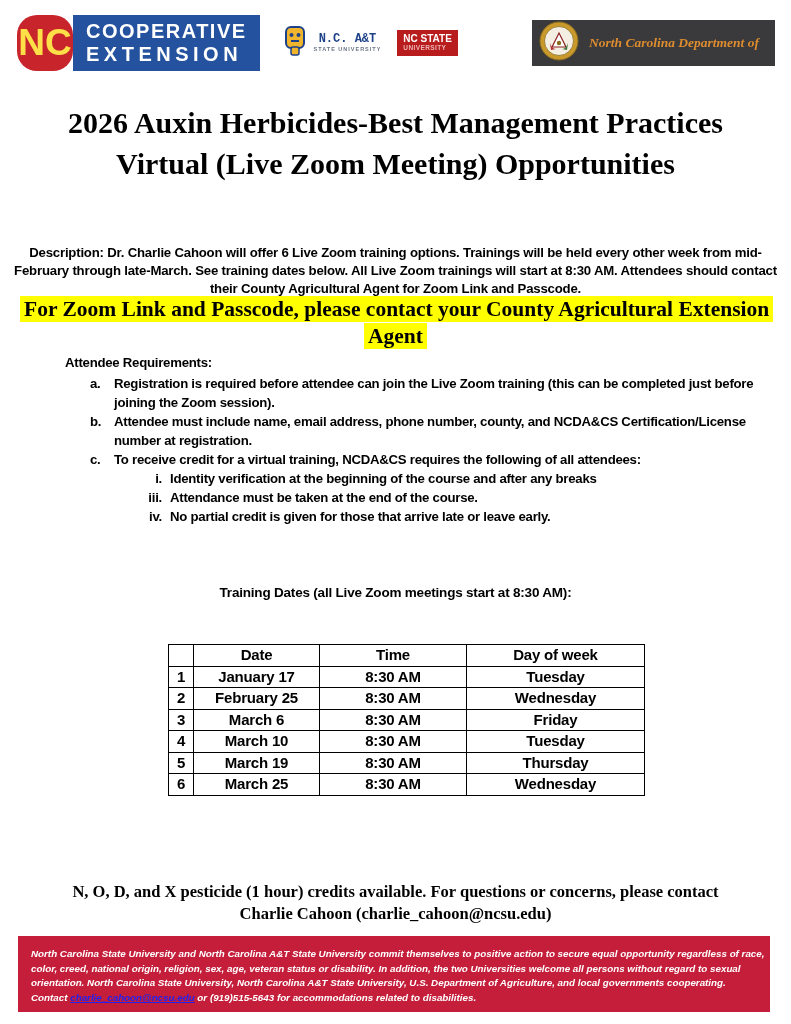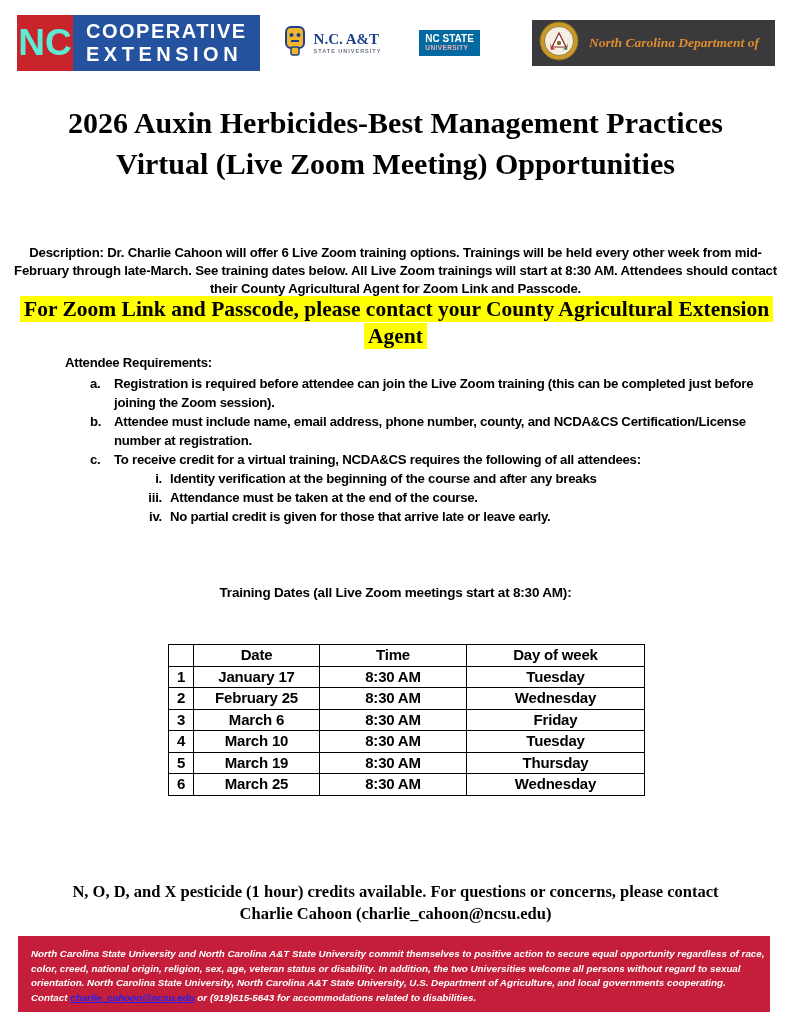--- a/index.html
+++ b/index.html
@@ -2,31 +2,31 @@
 <html><head>
 <meta charset="utf-8">
 <style>
   html,body{margin:0;padding:0;background:#ffffff;}
   .page{position:relative;width:791px;height:1024px;background:#ffffff;overflow:hidden;
         font-family:"Liberation Sans",sans-serif;color:#000;}
 
   
   .header{position:absolute;top:12px;left:17px;right:16px;height:62px;display:flex;align-items:center;}
   .coop{display:flex;height:56px;}
-  .coop-nc{width:56px;background:#C8242C;color:#5eead4;font-weight:800;font-size:37px;
-           display:flex;align-items:center;justify-content:center;}
+  .coop-nc{width:56px;background:#C8242C;color:#fde047;font-weight:800;font-size:37px;
+           display:flex;align-items:center;justify-content:center;border-radius:20px;}
   .coop-text{background:#24529E;color:#ffffff;display:flex;flex-direction:column;justify-content:center;
              padding:0 13px;font-weight:700;line-height:1.15;}
   .coop-text .l1{font-size:20px;letter-spacing:1.5px;}
   .coop-text .l2{font-size:20px;letter-spacing:4.5px;}
   .ncat{margin-left:22px;display:flex;align-items:center;gap:6px;}
   .ncat-text{line-height:1;}
-  .ncat-name{font-family:Liberation Serif, serif;font-weight:700;font-size:15px;color:#1E4289;}
+  .ncat-name{font-family:Liberation Mono, monospace;font-weight:700;font-size:12px;color:#1E4289;text-align:center;}
   .ncat-sub{font-size:5.5px;letter-spacing:1px;color:#6b7688;font-weight:700;margin-top:2px;}
-  .ncstate{margin-left:38px;background:#0369a1;color:#fff;padding:4px 6px;line-height:1.05;}
+  .ncstate{margin-left:16px;background:#b91c1c;color:#fff;padding:4px 6px;line-height:1.05;}
   .ncstate .l1{font-size:10px;font-weight:800;}
   .ncstate .l2{font-size:6.5px;font-weight:700;color:#EBB3B3;letter-spacing:.4px;}
   .ncda{margin-left:auto;background:#3A393B;display:flex;align-items:center;gap:10px;
         height:46px;padding:0 16px 0 7px;}
   .ncda-text{line-height:1.25;font-family:"Liberation Serif",serif;font-style:italic;}
   .ncda-l1{color:#DD8D2F;font-size:13.5px;font-weight:700;}
   .ncda-l2{color:#EDEBE4;font-size:14.5px;font-weight:700;}
 
   
   .title{position:absolute;top:103px;left:0;right:0;text-align:center;

